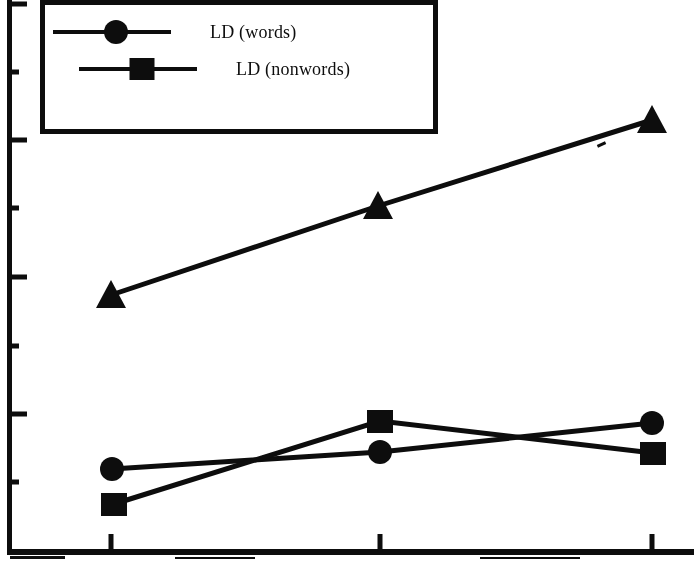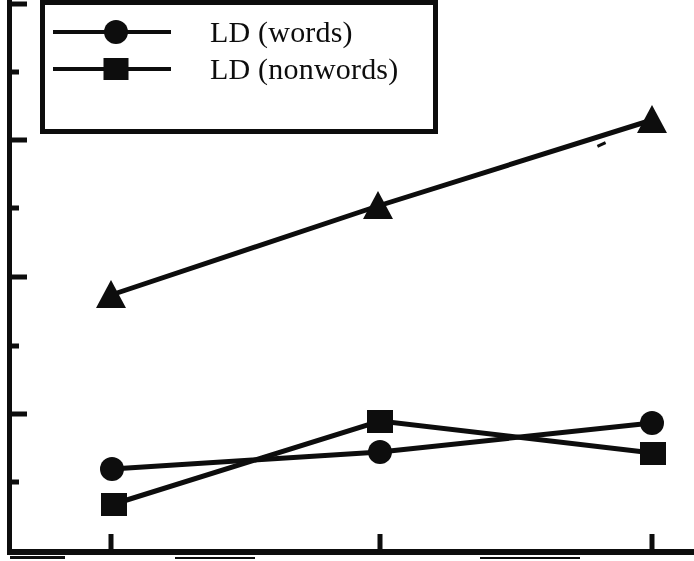--- a/index.html
+++ b/index.html
@@ -14,38 +14,38 @@
   .legend{
     position:absolute;
     left:40px;top:0;
     width:398px;height:134px;
     box-sizing:border-box;
     border:5px solid #0d0d0d;
     background:#ffffff;
   }
   .legend-row{position:absolute;left:0;right:0;height:36px;}
   .legend-row.r0{top:9px;}
-  .legend-row.r1{top:46px;}
+  .legend-row.r1{top:46px;margin-left:26px;}
   .legend-row.r2{top:83px;}
   .lline{
     position:absolute;left:8px;width:118px;height:4px;
     top:50%;margin-top:-2px;background:#0d0d0d;
   }
   .marker{
     position:absolute;left:71px;top:50%;
     transform:translate(-50%,-50%);
     background:#0d0d0d;display:block;
   }
   .marker.circle{width:24px;height:24px;border-radius:50%;}
   .marker.square{width:25px;height:22px;}
   .marker.triangle{width:30px;height:26px;clip-path:polygon(50% 0,0 100%,100% 100%);}
   .llabel{
     position:absolute;left:165px;top:50%;
     transform:translateY(-50%);
-    font-size:30px;line-height:1;color:#0d0d0d;
+    font-size:18px;line-height:1;color:#0d0d0d;
     white-space:nowrap;letter-spacing:0.2px;text-align:center;
   }
   .speck{position:absolute;background:#0d0d0d;}
   .s1{left:597px;top:143px;width:9px;height:3px;transform:rotate(-25deg);}
   .s2{left:10px;top:556px;width:55px;height:3px;}
   .s3{left:175px;top:557px;width:80px;height:2px;}
   .s4{left:480px;top:557px;width:100px;height:2px;}
 </style>
 </head>
 <body>

